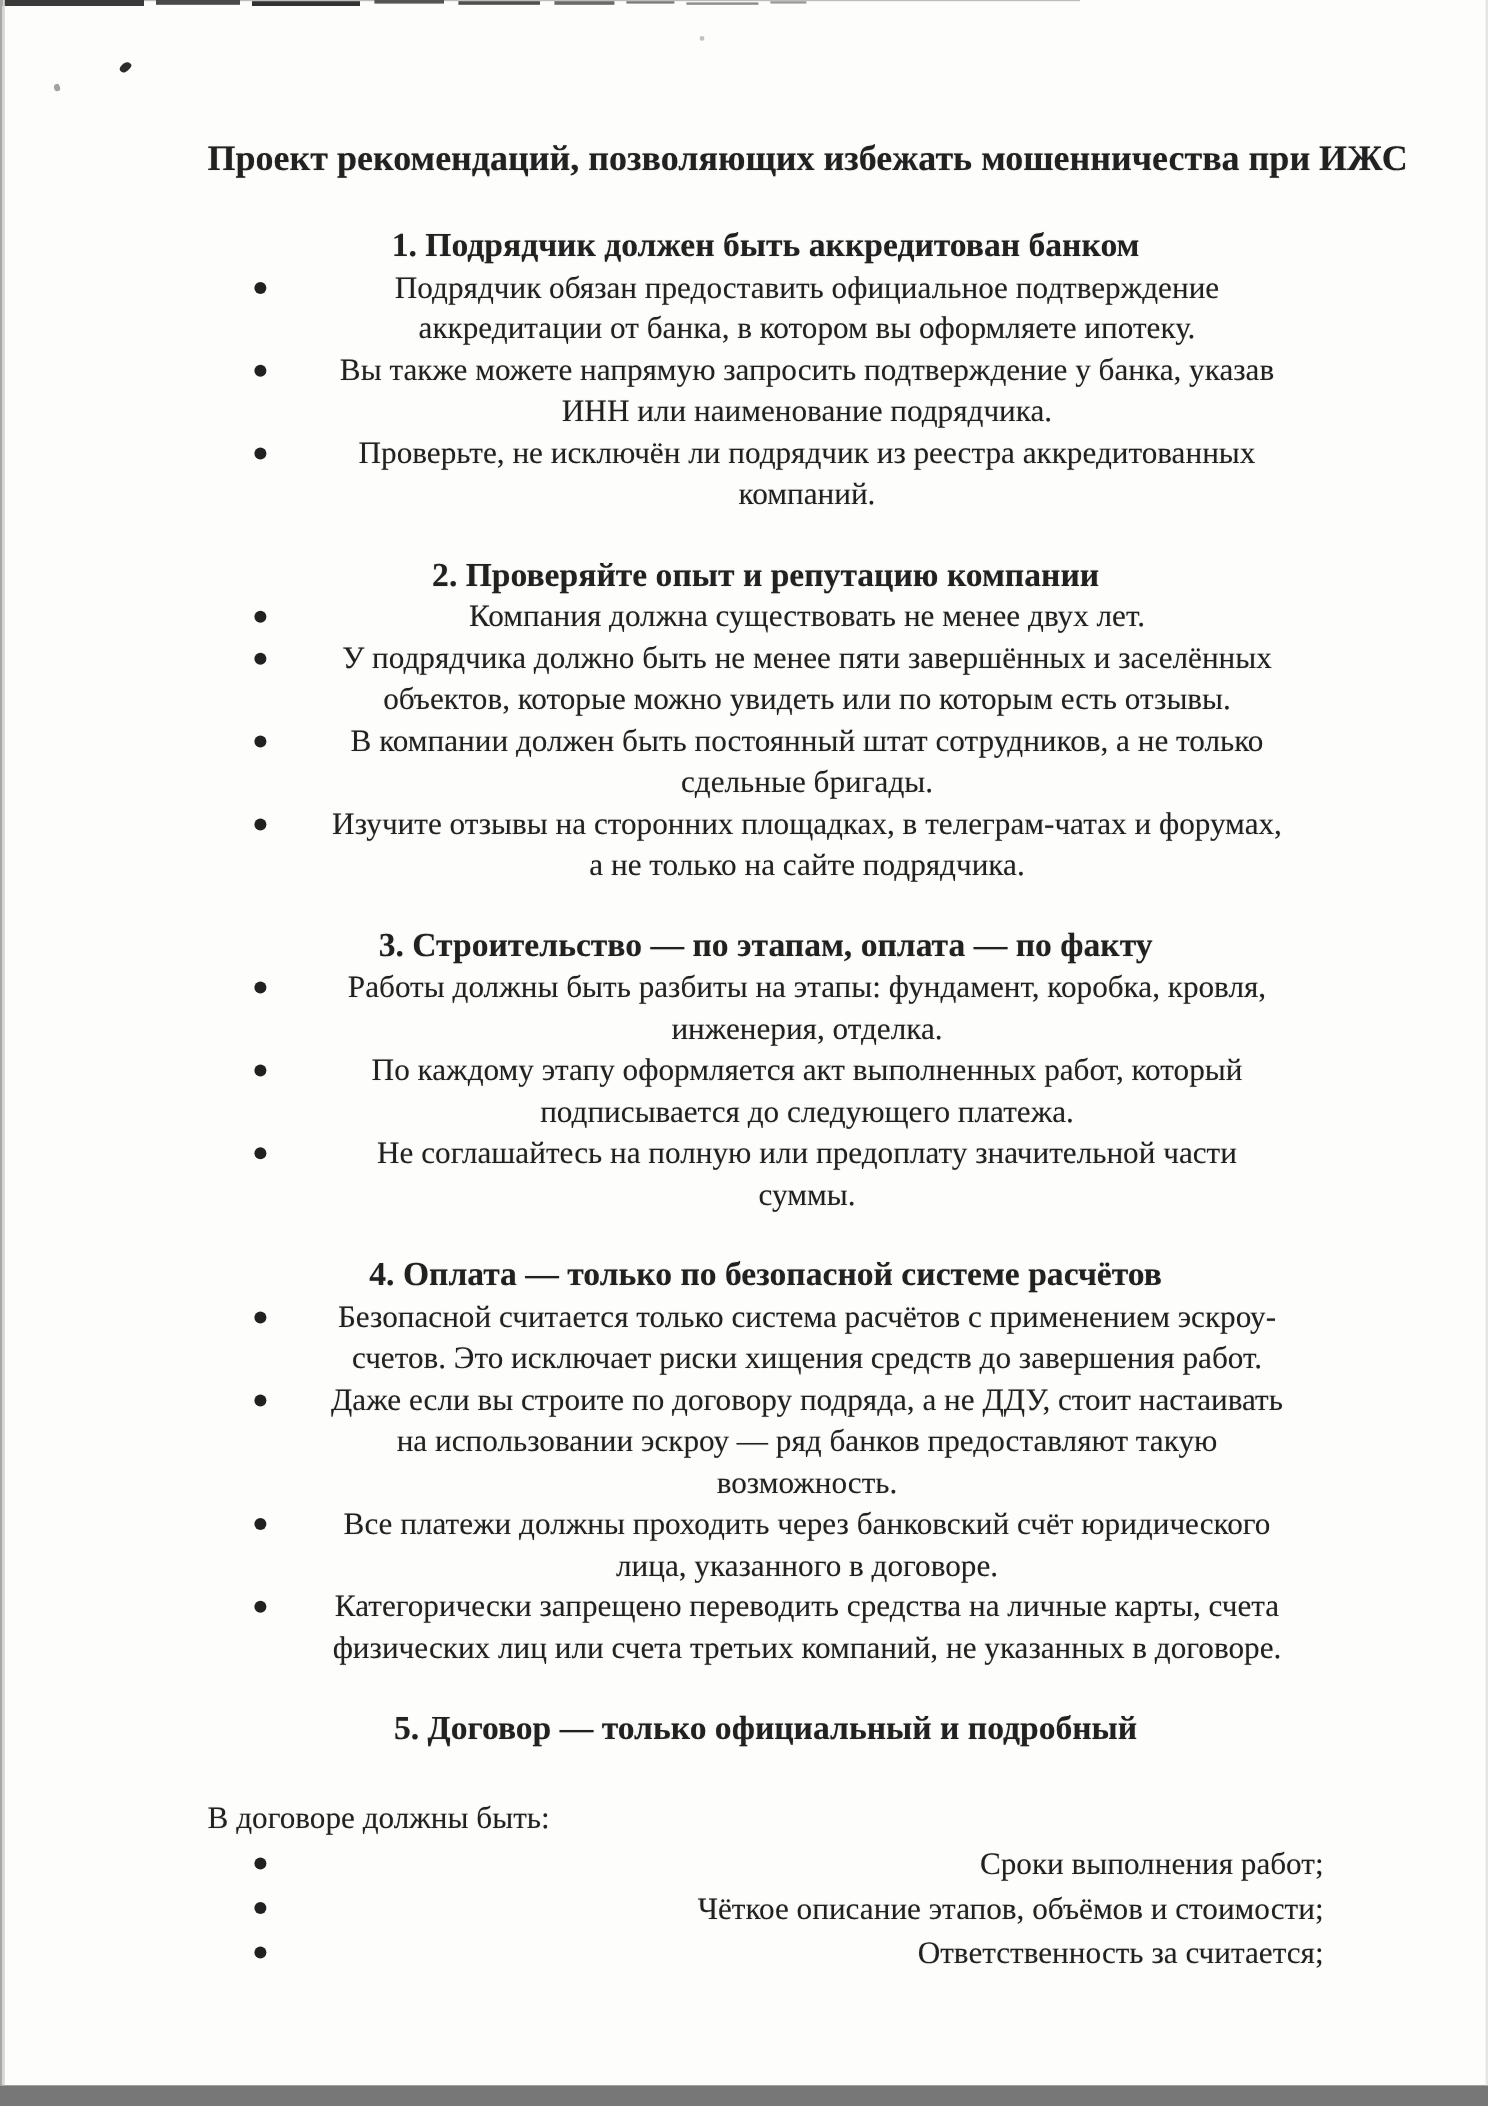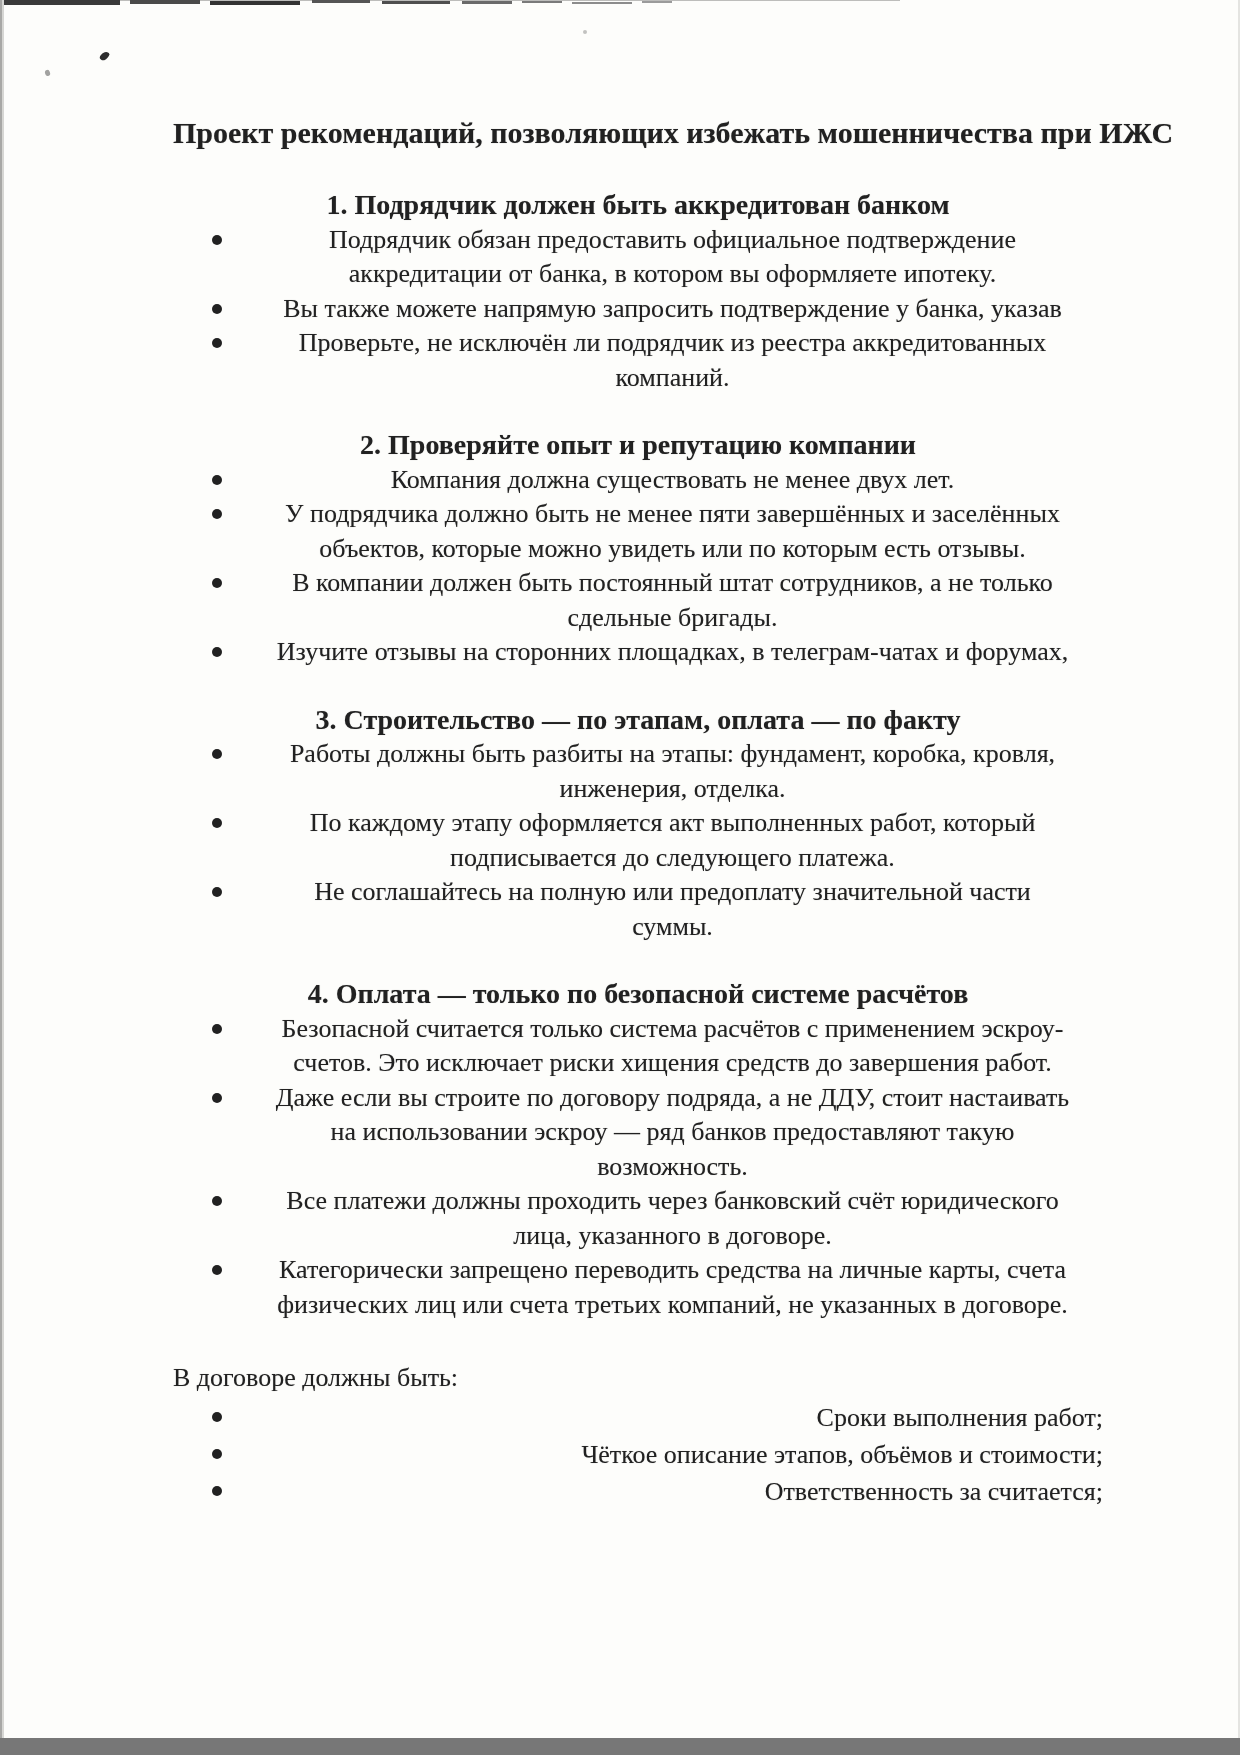--- a/index.html
+++ b/index.html
@@ -111,20 +111,21 @@
           <div class="heading">1. Подрядчик должен быть аккредитован банком</div>
           <ul class="bullets">
             <li>
               <span class="dot"></span>
               <div class="tline">Подрядчик обязан предоставить официальное подтверждение</div>
               <div class="tline">аккредитации от банка, в котором вы оформляете ипотеку.</div>
             </li>
             <li>
               <span class="dot"></span>
               <div class="tline">Вы также можете напрямую запросить подтверждение у банка, указав</div>
+              <div class="tline">ИНН или наименование подрядчика.</div>
             </li>
             <li>
               <span class="dot"></span>
               <div class="tline">Проверьте, не исключён ли подрядчик из реестра аккредитованных</div>
               <div class="tline">компаний.</div>
             </li>
           </ul>
         </div>
         <div class="section">
           <div class="heading">2. Проверяйте опыт и репутацию компании</div>
@@ -139,20 +140,21 @@
               <div class="tline">объектов, которые можно увидеть или по которым есть отзывы.</div>
             </li>
             <li>
               <span class="dot"></span>
               <div class="tline">В компании должен быть постоянный штат сотрудников, а не только</div>
               <div class="tline">сдельные бригады.</div>
             </li>
             <li>
               <span class="dot"></span>
               <div class="tline">Изучите отзывы на сторонних площадках, в телеграм-чатах и форумах,</div>
+              <div class="tline">а не только на сайте подрядчика.</div>
             </li>
           </ul>
         </div>
         <div class="section">
           <div class="heading">3. Строительство — по этапам, оплата — по факту</div>
           <ul class="bullets">
             <li>
               <span class="dot"></span>
               <div class="tline">Работы должны быть разбиты на этапы: фундамент, коробка, кровля,</div>
               <div class="tline">инженерия, отделка.</div>
@@ -187,20 +189,23 @@
               <span class="dot"></span>
               <div class="tline">Все платежи должны проходить через банковский счёт юридического</div>
               <div class="tline">лица, указанного в договоре.</div>
             </li>
             <li>
               <span class="dot"></span>
               <div class="tline">Категорически запрещено переводить средства на личные карты, счета</div>
               <div class="tline">физических лиц или счета третьих компаний, не указанных в договоре.</div>
             </li>
           </ul>
+        </div>
+        <div class="section">
+          <div class="heading">5. Договор — только официальный и подробный</div>
         </div>
       </div>
 
     <div class="contract">
       <div class="para">В договоре должны быть:</div>
       <ul class="bullets contract-list">
           <li>
             <span class="dot"></span>
             <div class="tline">Сроки выполнения работ;</div>
           </li>

